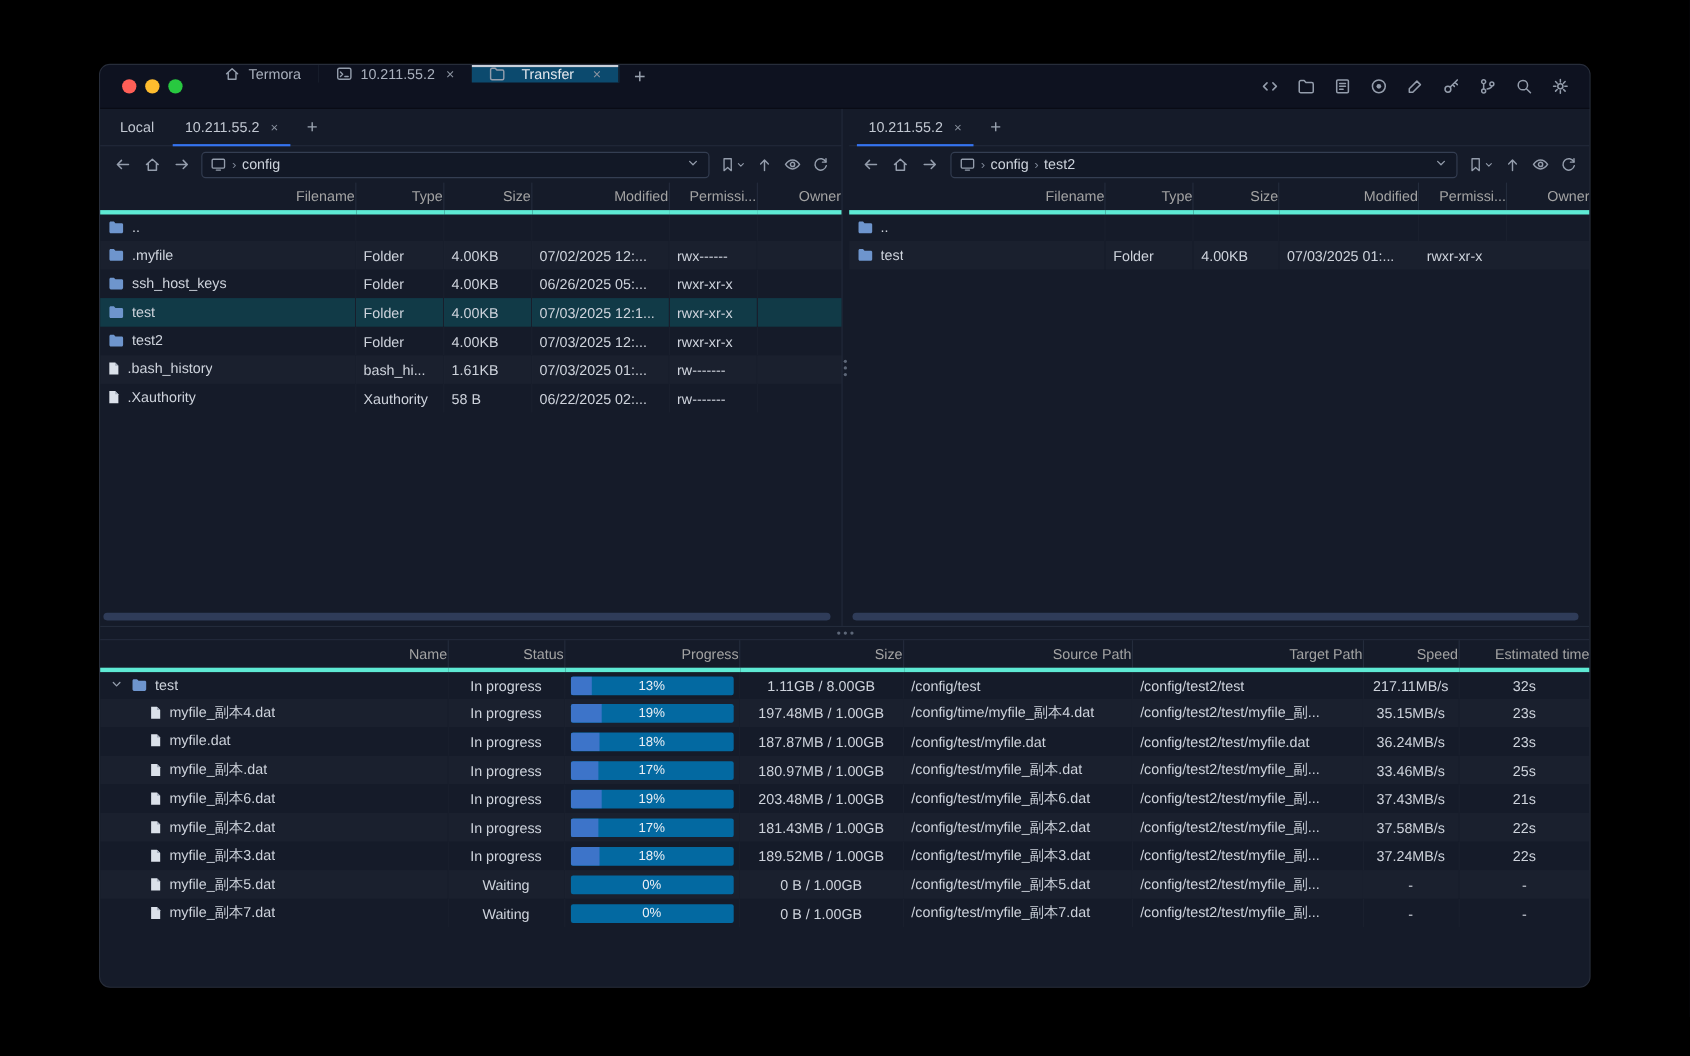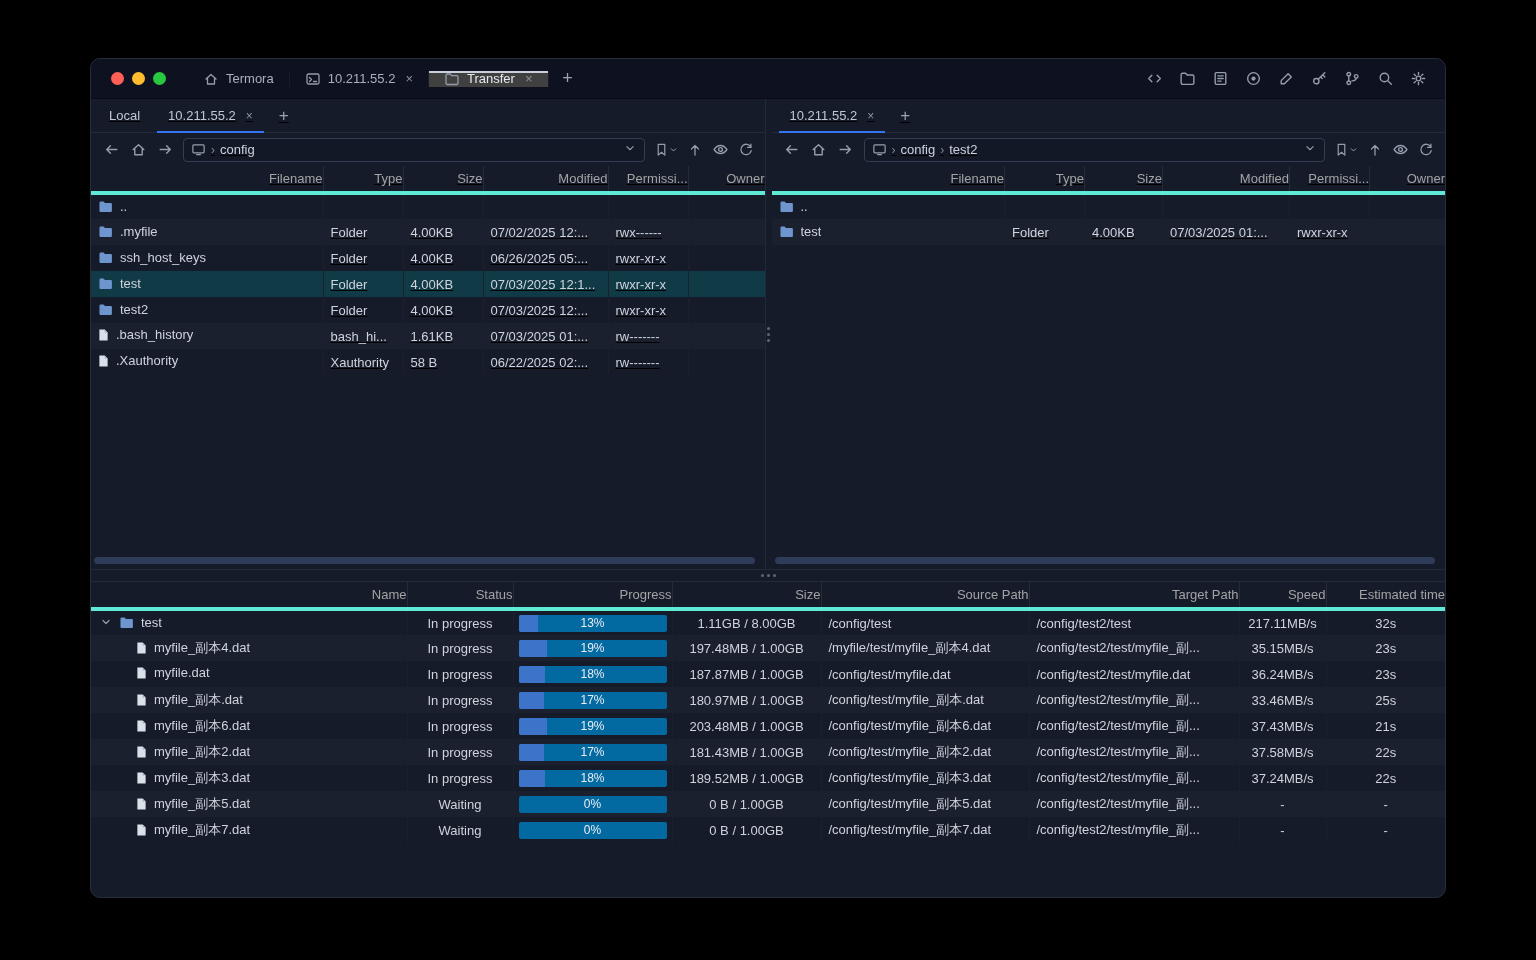--- a/index.html
+++ b/index.html
@@ -7,32 +7,32 @@
   .window {
     position:absolute; left:90px; top:58px; width:1356px; height:840px;
     background:#151b29; border-radius:10px; overflow:hidden;
     border:1px solid #272d3a; display:flex; flex-direction:column;
   }
   
   .titlebar { flex:0 0 40px; background:#0e1220; display:flex; align-items:stretch; border-bottom:1px solid #090c14; }
   .traffic { display:flex; align-items:center; gap:8px; padding:0 22px 0 20px; }
   .dot { width:13px; height:13px; border-radius:50%; }
   .dot.red{background:#ff5f57}.dot.yellow{background:#febc2e}.dot.green{background:#28c840}
-  .top-tabs { display:flex; align-items:center; }
+  .top-tabs { display:flex; align-items:flex-start; }
   .top-tab { display:flex; align-items:center; gap:7px; padding:0 15px; font-size:13px; color:#a9b0bd; border-right:1px solid #161c2a; position:relative; cursor:default; }
-  .top-tab.active { background:#404040; color:#e4e8ee; }
+  .top-tab.active { background:#0c4a6e; color:#e4e8ee;gap:14px; }
   .top-tab.active::before { content:''; position:absolute; left:0; right:0; top:0; height:2px; background:#c9d0db; }
   .tab-close { color:#8b93a0; font-size:13px; margin-left:3px; }
   .newtab-btn { width:38px; display:flex; align-items:center; justify-content:center; color:#9aa3b0; font-size:18px; }
   .titlebar-icons { margin-left:auto; display:flex; align-items:center; gap:15px; padding-right:18px; }
   .tb-icon { display:flex; align-items:center; justify-content:center; width:18px; height:18px; }
   svg.ic { stroke:#949dac; fill:none; stroke-width:1.3; stroke-linecap:round; stroke-linejoin:round; }
   
   .main { flex:1 1 auto; display:flex; min-height:0; }
-  .file-panel { flex:1 1 0; min-width:0; display:flex; flex-direction:column; position:relative;text-decoration:underline; }
+  .file-panel { flex:1 1 0; min-width:0; display:flex; flex-direction:column; position:relative; }
   .vsplit { flex:0 0 7px; border-left:1px solid #222a3a; display:flex; flex-direction:column; align-items:center; justify-content:center; gap:3px; }
   .vsplit i, .hsplit i { width:3px; height:3px; border-radius:50%; background:#5d6778; display:block; }
   
   .ptabs { flex:0 0 34px; display:flex; align-items:stretch; border-bottom:1px solid #222a3a; padding-left:4px; }
   .ptab { display:flex; align-items:center; gap:7px; padding:0 14px; font-size:13px; color:#c2c8d2; position:relative; }
   .ptab.active::after { content:''; position:absolute; left:3px; right:3px; bottom:-1px; height:2px; background:#3574f0; }
   .ptab .tab-close { font-size:12px; }
   .ptab-add { width:34px; display:flex; align-items:center; justify-content:center; color:#9aa3b0; font-size:17px; }
   
   .ptoolbar { flex:0 0 33px; display:flex; align-items:center; gap:9px; padding:0 11px; }
@@ -566,21 +566,21 @@
                 <span class="fname">myfile_副本4.dat</span>
               </span></td>
             <td class="t-status">In progress</td>
             <td class="t-prog">
               <span class="pbar">
                 <span class="pfill" style="width:19%"></span>
                 <span class="plabel">19%</span>
               </span>
             </td>
             <td class="t-size">197.48MB / 1.00GB</td>
-            <td>/myfile/test/myfile_副本4.dat</td>
+            <td>/config/time/myfile_副本4.dat</td>
             <td>/config/test2/test/myfile_副...</td>
             <td class="t-speed">35.15MB/s</td>
             <td class="t-eta">23s</td>
           </tr>
           <tr>
             <td><span class="name-cell lvl1">
                 <span class="ficon">
                   <svg width="11" height="14" viewBox="0 0 12 14">
                     <path d="M1.5 1h5.8L10.5 4.2V13h-9z" fill="#dbe1ea"></path>
                     <path d="M7.3 1v3.2h3.2" fill="#a5aebc"></path>

